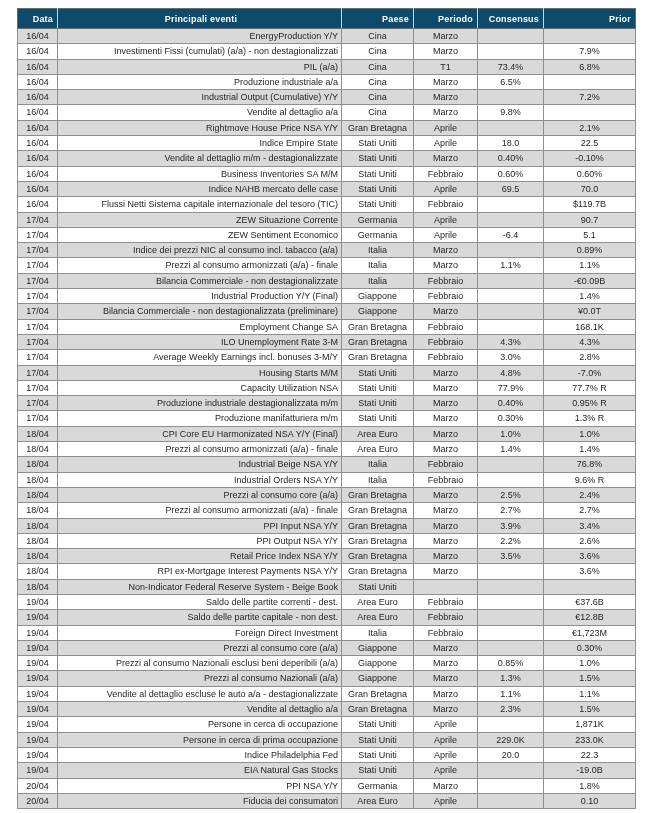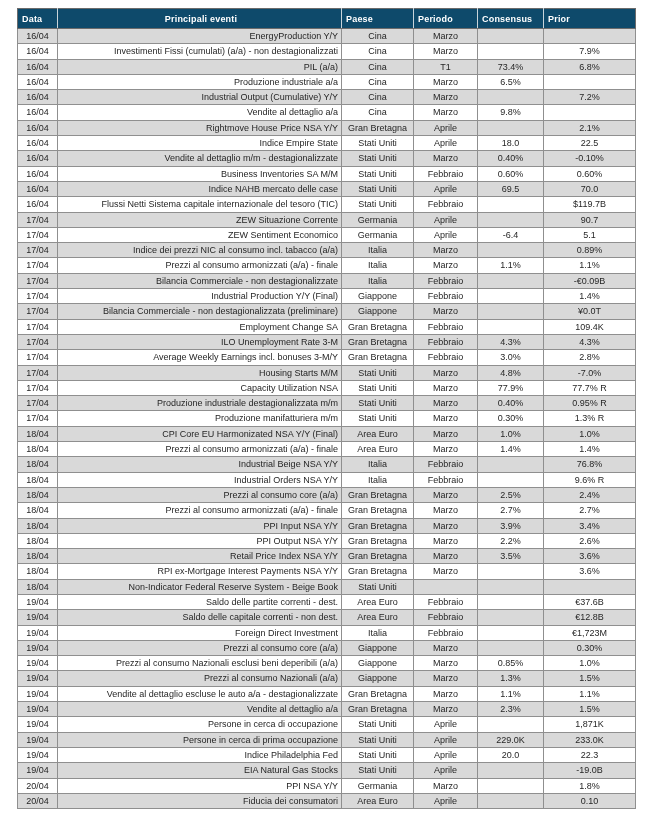--- a/index.html
+++ b/index.html
@@ -34,21 +34,21 @@
   table.calendar th{
     background:var(--header-bg);
     color:var(--header-text);
     font-size:9px;
     font-weight:bold;
     height:19px;
     padding:0 4px;
     border:1px solid #C9D4DA;
     border-top:1px solid var(--outer-border);
     border-bottom:1px solid var(--outer-border);
-    text-align:left;
+    text-align:right;
     white-space:nowrap;
     overflow:hidden;
     letter-spacing:0.2px;
   }
   table.calendar th.col-event{text-align:center;padding-left:7px;}
   table.calendar th:first-child{border-left:1px solid var(--outer-border);}
   table.calendar th:last-child{border-right:1px solid var(--outer-border);}
   table.calendar td{
     font-size:9px;
     height:14.3px;
@@ -242,21 +242,21 @@
           <td>Marzo</td>
           <td></td>
           <td>¥0.0T</td>
         </tr>
         <tr class="even">
           <td>17/04</td>
           <td class="col-event">Employment Change SA</td>
           <td>Gran Bretagna</td>
           <td>Febbraio</td>
           <td></td>
-          <td>109.4K</td>
+          <td>168.1K</td>
         </tr>
         <tr class="odd">
           <td>17/04</td>
           <td class="col-event">ILO Unemployment Rate 3-M</td>
           <td>Gran Bretagna</td>
           <td>Febbraio</td>
           <td>4.3%</td>
           <td>4.3%</td>
         </tr>
         <tr class="even">
@@ -390,21 +390,21 @@
         <tr class="even">
           <td>19/04</td>
           <td class="col-event">Saldo delle partite correnti - dest.</td>
           <td>Area Euro</td>
           <td>Febbraio</td>
           <td></td>
           <td>€37.6B</td>
         </tr>
         <tr class="odd">
           <td>19/04</td>
-          <td class="col-event">Saldo delle capitale correnti -  non dest.</td>
+          <td class="col-event">Saldo delle partite capitale -  non dest.</td>
           <td>Area Euro</td>
           <td>Febbraio</td>
           <td></td>
           <td>€12.8B</td>
         </tr>
         <tr class="even">
           <td>19/04</td>
           <td class="col-event">Foreign Direct Investment</td>
           <td>Italia</td>
           <td>Febbraio</td>

